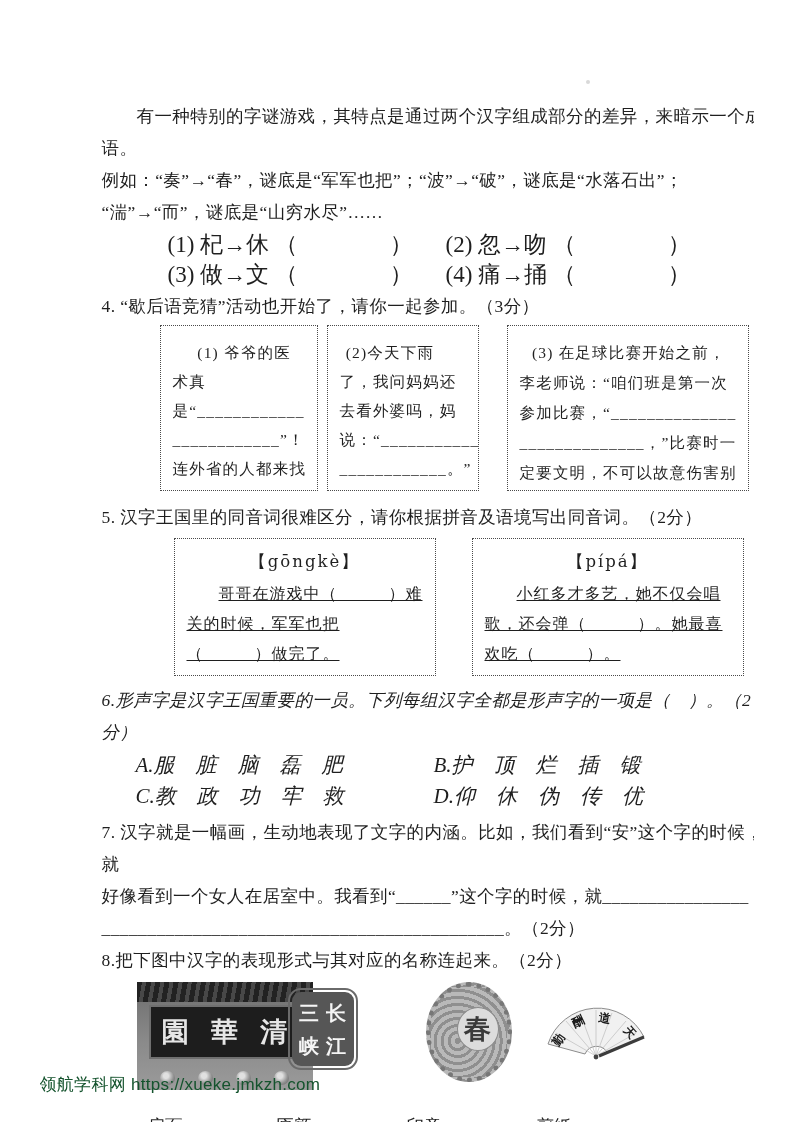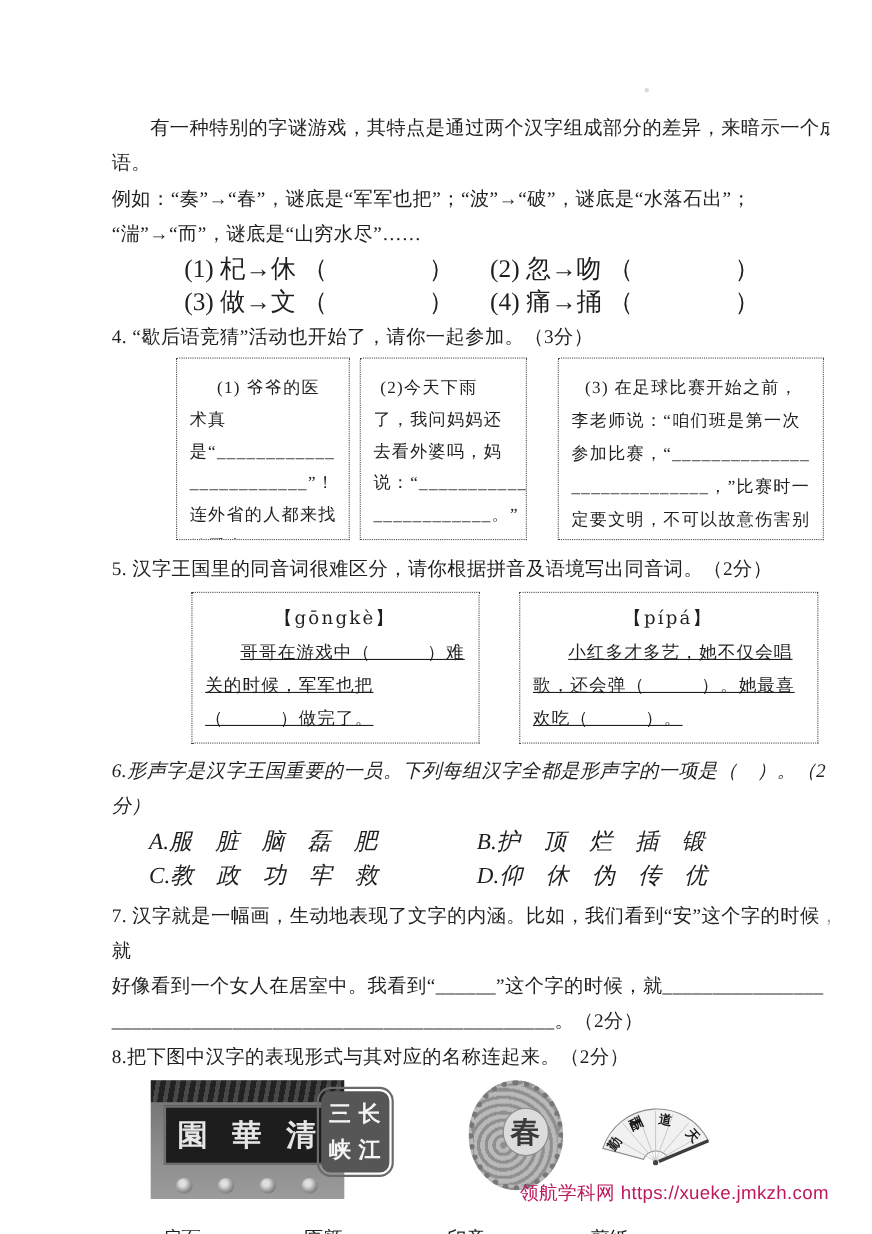--- a/index.html
+++ b/index.html
@@ -91,23 +91,23 @@
   .fan { position:absolute; left:443px; top:16px; }
 
   .match-labels { position:relative; height:24px; margin-top:22px; font-size:17.5px; }
   .match-labels span { position:absolute; top:0; }
   .match-labels .l0 { left:46px; }
   .match-labels .l1 { left:175px; }
   .match-labels .l2 { left:305px; }
   .match-labels .l3 { left:435px; }
 
   .footer {
-    position:absolute; left:0; right:0; bottom:26px; text-align:right;
+    position:absolute; left:0; right:0; bottom:26px; text-align:left;
     font-family:"Liberation Sans","DejaVu Sans",sans-serif;
-    font-size:17px; color:#be185d; letter-spacing:0.3px;
+    font-size:17px; color:#14532d; letter-spacing:0.3px;
   }
   .speck { position:absolute; left:546px; top:80px; width:4px; height:4px; background:#d9d9d9; border-radius:50%; }
 </style>
 </head>
 <body>
 
 <div class="page">
   <div class="speck"></div>
 
   <div class="content">

